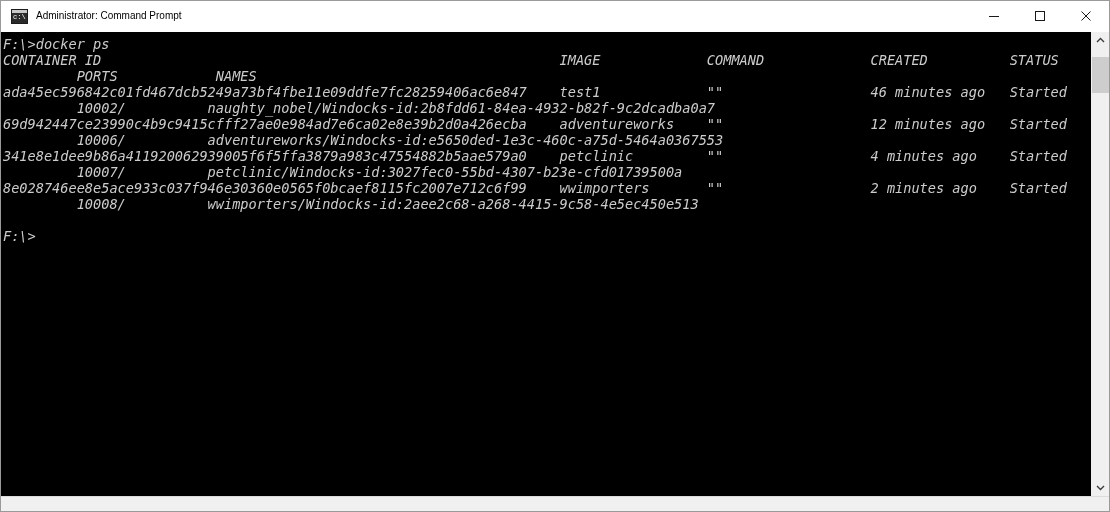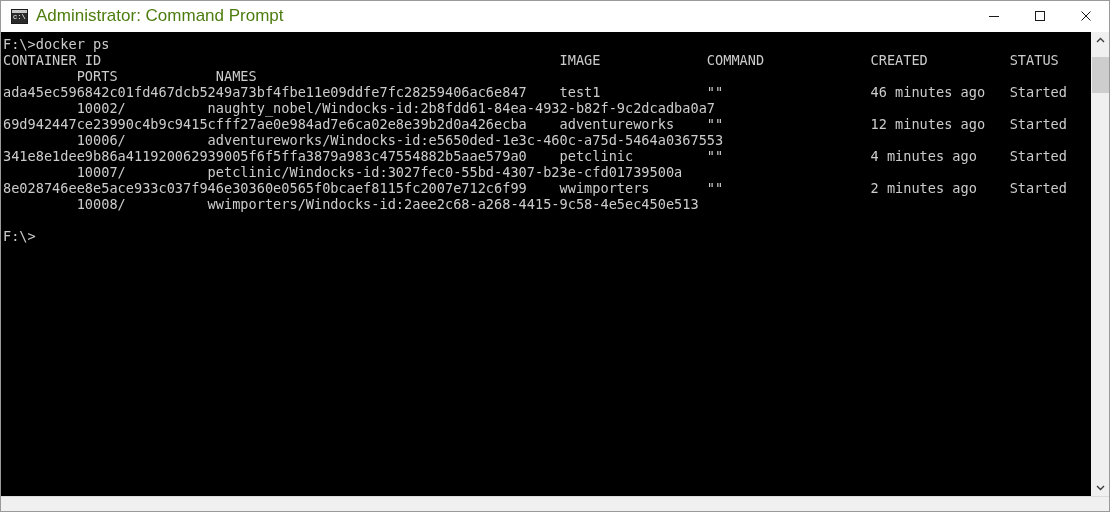--- a/index.html
+++ b/index.html
@@ -65,22 +65,22 @@
     position: absolute;
     left: 2px;
     top: 4px;
     color: #ffffff;
     font-size: 7px;
     line-height: 8px;
     font-family: "Liberation Mono", monospace;
     letter-spacing: 0px;
   }
   .title-text {
-    font-size: 17px;
-    color: #4d7c0f;
+    font-size: 10px;
+    color: #000000;
     line-height: 30px;
     white-space: nowrap;
   }
   .title-buttons {
     position: absolute;
     right: 0;
     top: 0;
     height: 30px;
     display: flex;
   }
@@ -94,20 +94,21 @@
   }
   .tb-btn svg { display: block; }
 
   
   .console-wrap {
     flex: 1 1 auto;
     display: flex;
     background: #4c1d95;
     position: relative;
     overflow: hidden;
+    font-style: italic;
   }
   .console {
     flex: 1 1 auto;
     background: #000000;
     color: #cccccc;
     font-family: "DejaVu Sans Mono", "Liberation Mono", monospace;
     font-size: 13.6px;
     line-height: 16px;
     padding: 4px 0 0 2px;
     white-space: pre;

